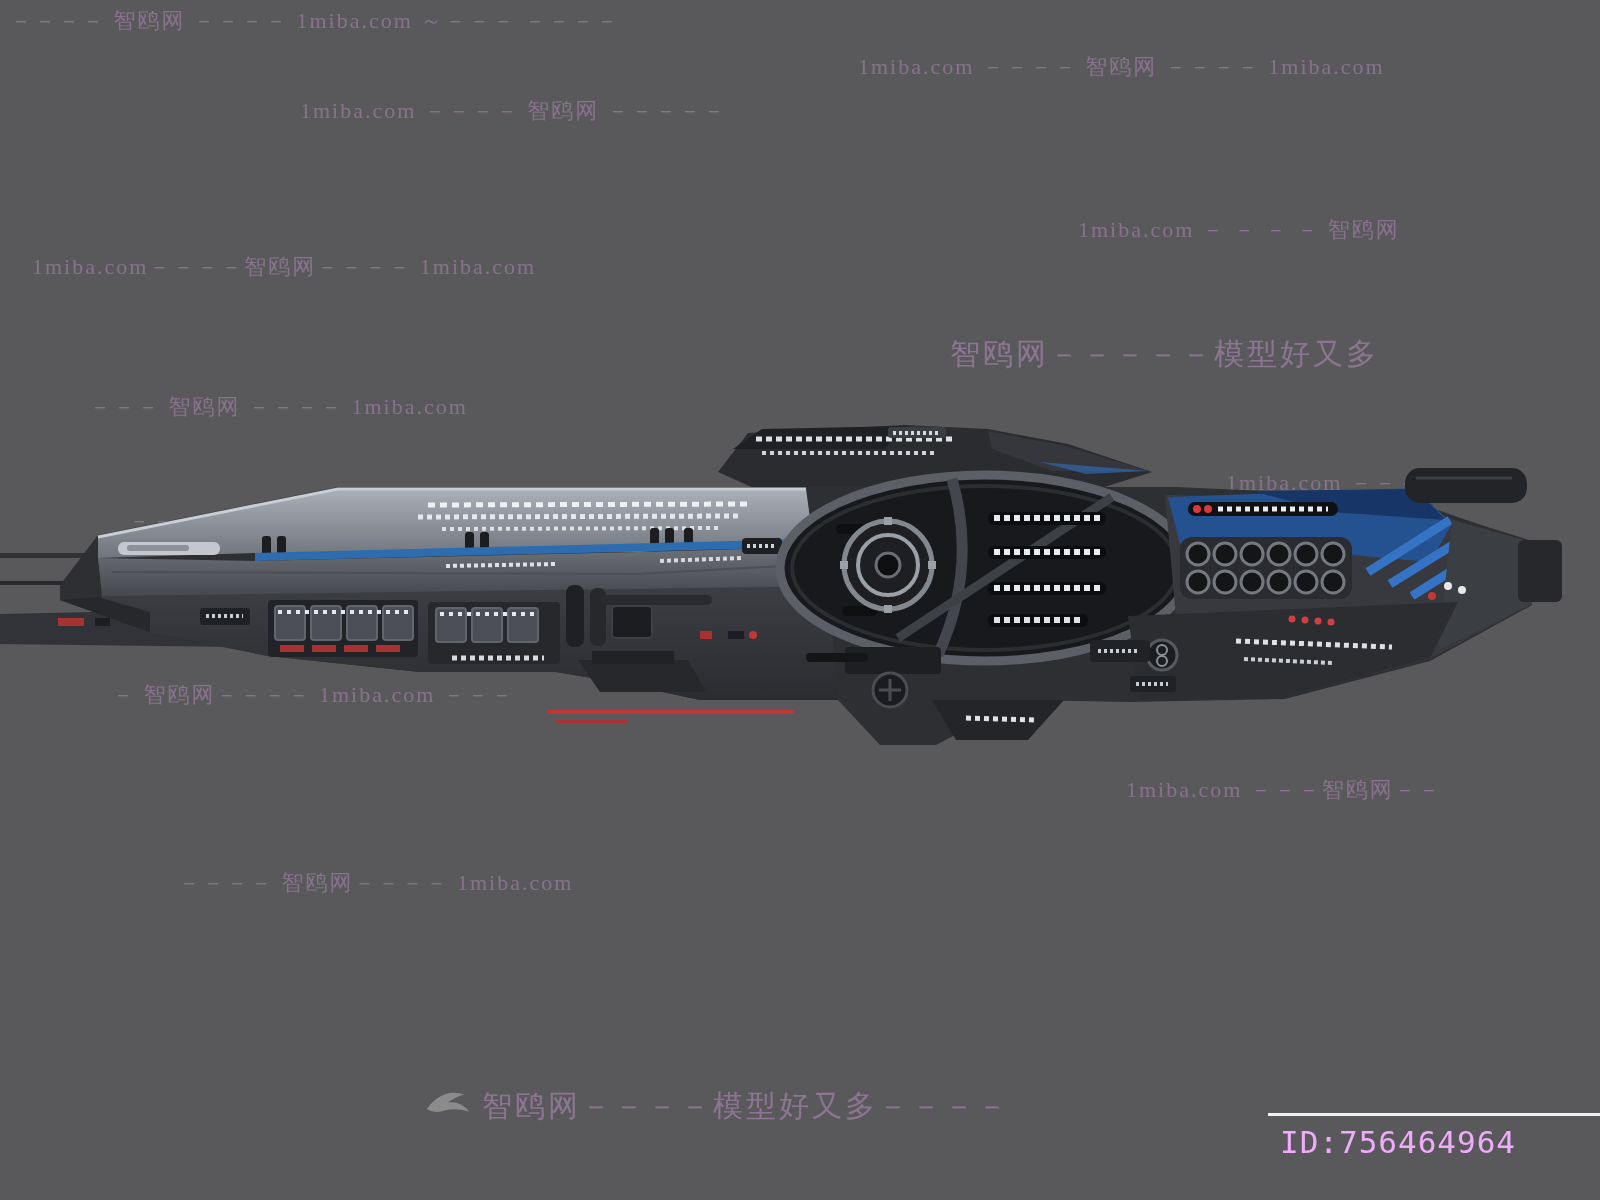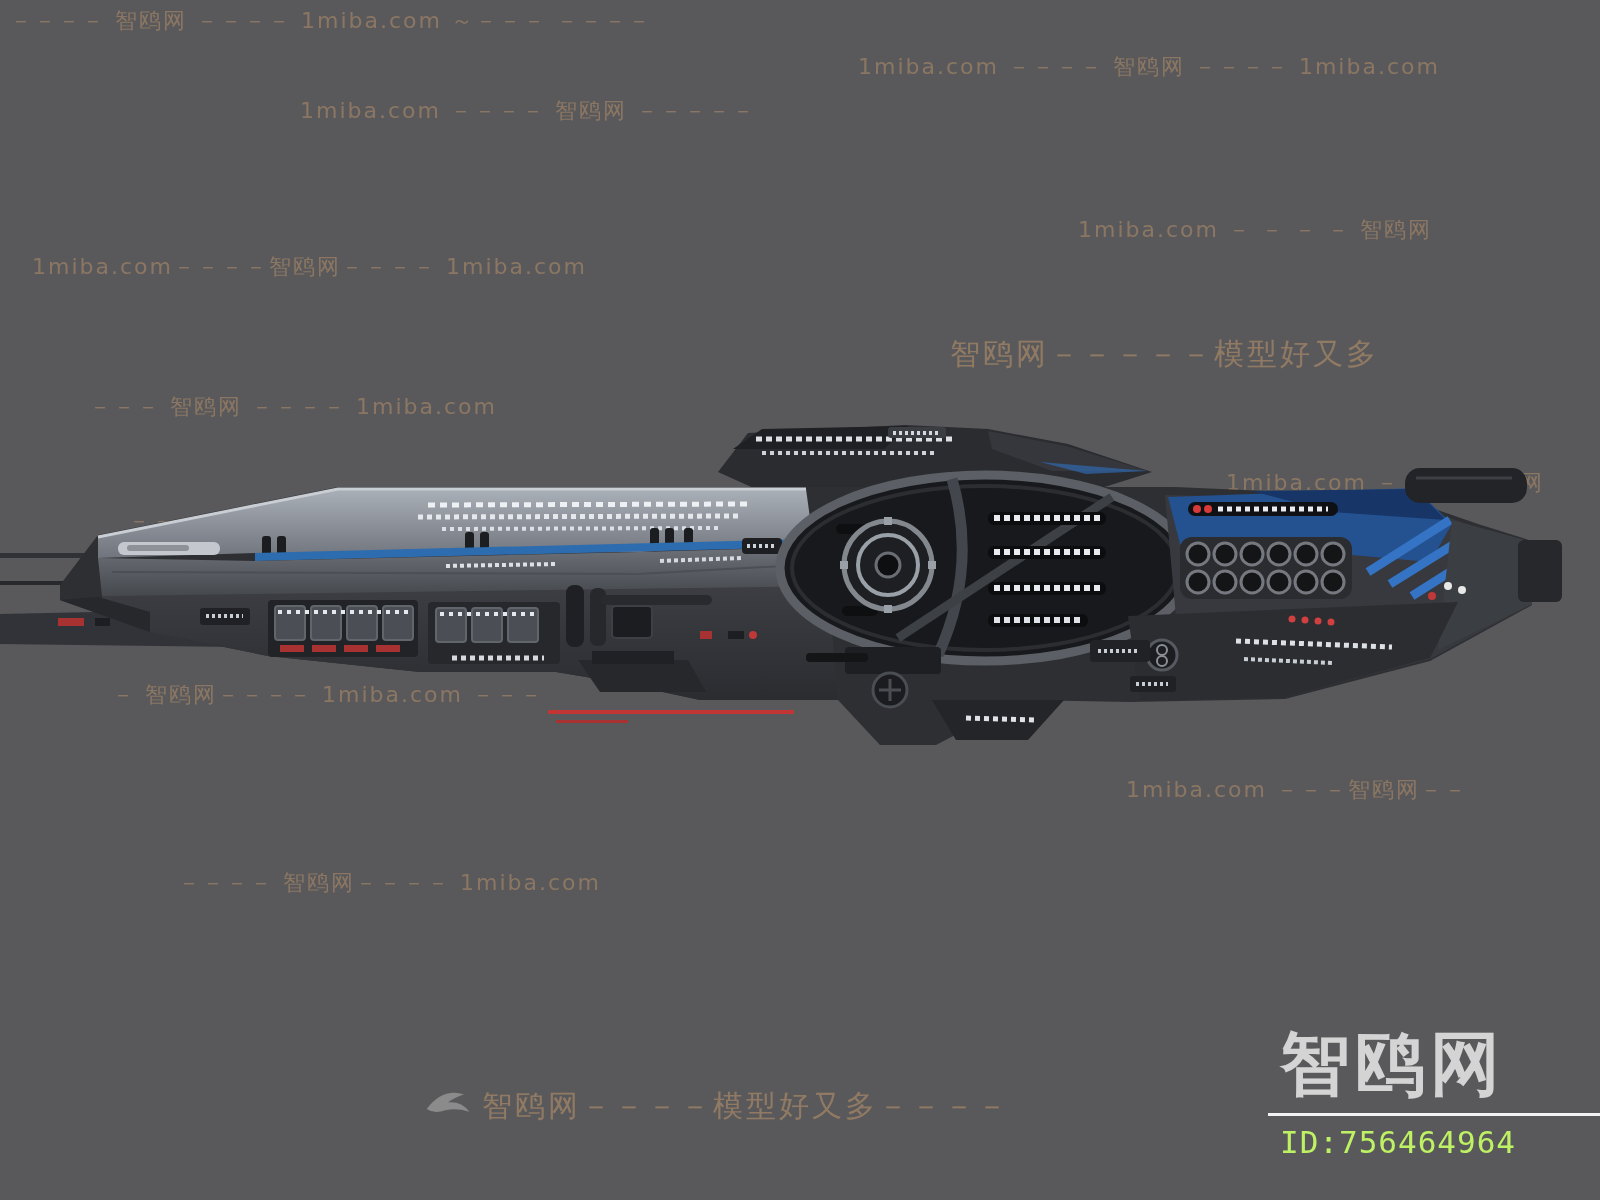--- a/index.html
+++ b/index.html
@@ -2,34 +2,34 @@
 <html><head>
 <meta charset="utf-8">
 <style>
   html,body{margin:0;padding:0;}
   body{
     width:1600px;height:1200px;position:relative;overflow:hidden;
     background:#59595b;
     font-family:"DejaVu Sans",sans-serif;
   }
   .wm{
-    position:absolute;font-size:22px;color:#fdba74;opacity:.30;
-    letter-spacing:2px;white-space:nowrap;user-select:none;
+    position:absolute;font-size:22px;color:#f0abfc;opacity:.30;
+    letter-spacing:2px;white-space:nowrap;user-select:none;font-family:Liberation Serif, serif;
   }
   .wm-lg{font-size:30px;opacity:.34;letter-spacing:3px;}
   #ship-wrap{position:absolute;left:0;top:400px;width:1600px;height:420px;}
   .footer-bird{position:absolute;left:424px;top:1084px;opacity:.30;}
   .brand{position:absolute;right:0;bottom:40px;width:332px;}
   .brand-logo{
     font-size:70px;font-weight:bold;color:rgba(243,243,243,.80);
     letter-spacing:5px;padding-left:12px;margin-bottom:10px;line-height:1.1;
   }
   .brand-id{
     border-top:3px solid #f2f2f2;padding:8px 0 0 12px;
-    font-size:31px;color:#bef264;letter-spacing:1px;
+    font-size:31px;color:#f0abfc;letter-spacing:1px;
     font-family:"DejaVu Sans Mono",monospace;
   }
 </style>
 </head>
 <body>
 
 <span class="wm" style="left:10px;top:6px">－－－－ 智鸥网 －－－－ 1miba.com ～－－－ －－－－</span>
 <span class="wm" style="left:858px;top:52px">1miba.com －－－－ 智鸥网 －－－－ 1miba.com</span>
 <span class="wm" style="left:300px;top:96px">1miba.com －－－－ 智鸥网 －－－－－</span>
 <span class="wm" style="left:1078px;top:215px">1miba.com － － － － 智鸥网</span>
@@ -248,15 +248,14 @@
   </g>
 
   <g>
     <rect x="548" y="310" width="246" height="4" fill="#c23535"></rect>
     <rect x="556" y="320" width="72" height="3" fill="#a83232"></rect>
   </g>
 </svg>
 </div>
 
 <div class="brand">
-  <div class="brand-logo">智鸥网</div>
   <div class="brand-id">ID:756464964</div>
 </div>
 
 </body></html>

